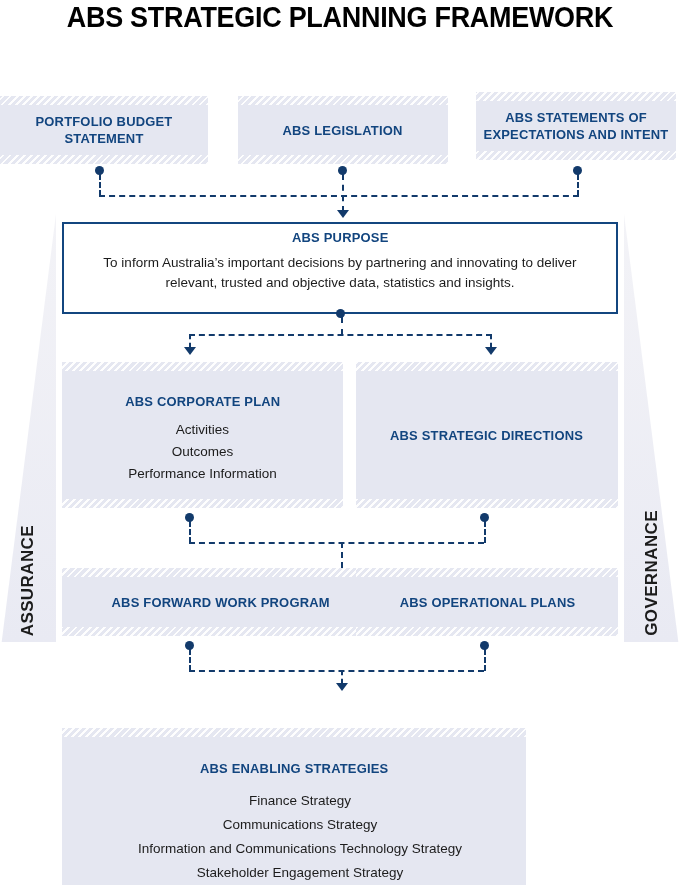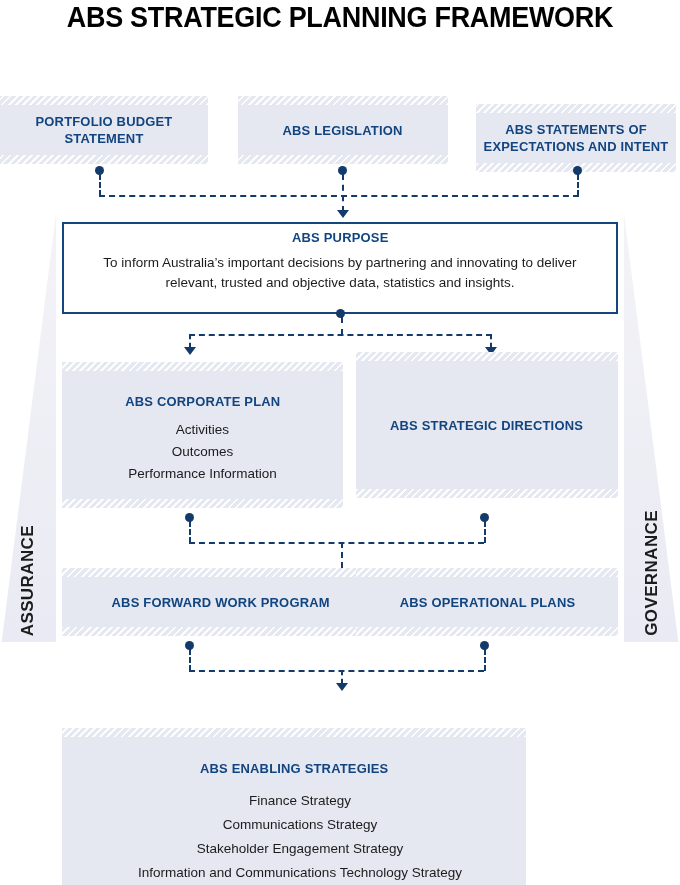--- a/index.html
+++ b/index.html
@@ -99,21 +99,21 @@
     font-size: 13.5px;
     font-weight: normal;
     color: #1c1c1c;
     line-height: 22px;
   }
   .panel-list { margin-top: 9px; }
 
   
   #box-pbs  { left: 0px;   top: 96px; width: 208px; height: 68px; }
   #box-leg  { left: 238px; top: 96px; width: 210px; height: 68px; }
-  #box-soei { left: 476px; top: 104px; width: 200px; height: 68px; }
+  #box-soei { left: 476px; top: 92px; width: 200px; height: 68px; }
 
   
   #box-purpose {
     left: 62px; top: 222px; width: 556px; height: 92px;
     background: #ffffff;
     border: 2px solid #13467f;
     padding: 5px 14px 0 14px;
     justify-content: flex-start;
   }
   #box-purpose::before, #box-purpose::after { display: none; }
@@ -121,21 +121,21 @@
     font-size: 13.5px;
     color: #1c1c1c;
     line-height: 20px;
     margin-top: 7px;
     text-align: center;
   }
 
   
   #box-corporate { left: 62px;  top: 362px; width: 281px; height: 146px; }
   #box-corporate .panel-title { margin-top: 8px; }
-  #box-strategic { left: 356px; top: 352px; width: 262px; height: 146px; }
+  #box-strategic { left: 356px; top: 362px; width: 262px; height: 146px; }
 
   
   #box-fwp { left: 62px;  top: 568px; width: 318px; height: 68px; }
   #box-ops { left: 356px; top: 568px; width: 262px; height: 68px; }
 
   
   #box-enabling { left: 62px; top: 728px; width: 464px; height: 182px; }
   #box-enabling .panel-title { margin-top: 6px; }
   #box-enabling .panel-list { margin-top: 12px; margin-left: 12px; }
   #box-enabling .panel-sub { line-height: 24px; }
@@ -252,18 +252,18 @@
   <div class="vline" style="left:484px; top:649px; height:22px;"></div>
   <div class="hline" style="left:189px; top:670px; width:295px;"></div>
   <div class="vline" style="left:341px; top:670px; height:14px;"></div>
   <div class="arrow-down" style="left:336px; top:683px;"></div>
 
   <div class="panel" id="box-enabling">
     <div class="panel-title">ABS ENABLING STRATEGIES</div>
     <div class="panel-list">
       <div class="panel-sub">Finance Strategy</div>
       <div class="panel-sub">Communications Strategy</div>
+      <div class="panel-sub">Information and Communications Technology Strategy</div>
       <div class="panel-sub">Stakeholder Engagement Strategy</div>
-      <div class="panel-sub">Information and Communications Technology Strategy</div>
     </div>
   </div>
 
 </div>
 
 </body></html>

